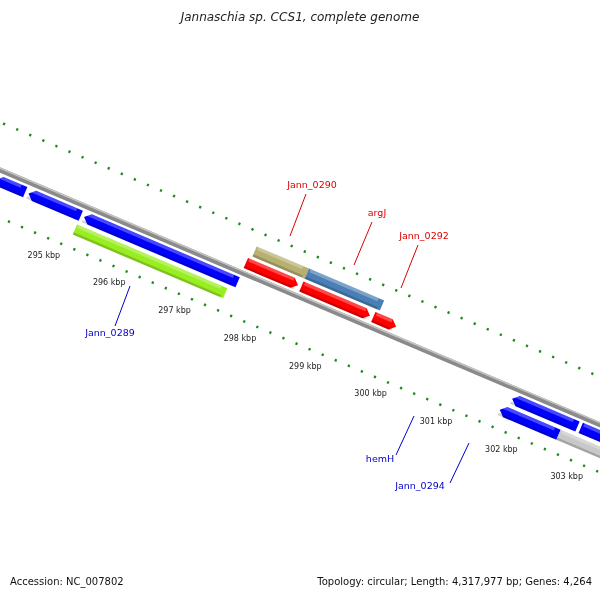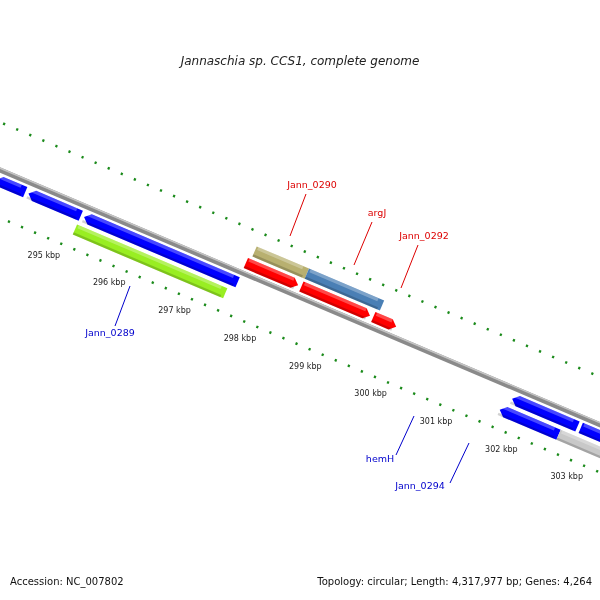--- a/index.html
+++ b/index.html
@@ -1,17 +1,17 @@
 <!DOCTYPE html>
 <html><head>
 <meta charset="utf-8">
 <style>
   html,body{margin:0;padding:0;background:#fff;}
   body{width:600px;height:600px;position:relative;overflow:hidden;font-family:"DejaVu Sans",sans-serif;}
-  #title{position:absolute;top:10px;left:0;width:600px;text-align:center;font-style:italic;font-size:12px;color:#222;margin-top:44px;}
+  #title{position:absolute;top:10px;left:0;width:600px;text-align:center;font-style:italic;font-size:12px;color:#222;}
   #map{position:absolute;left:0;top:0;}
   .foot{position:absolute;top:576px;font-size:10px;color:#111;}
   #acc{left:10px;}
   #topo{right:8px;}
   .tick-label{font-size:8px;fill:#222;}
   .gene-label{font-size:9.5px;}
 </style>
 </head>
 <body>
 

